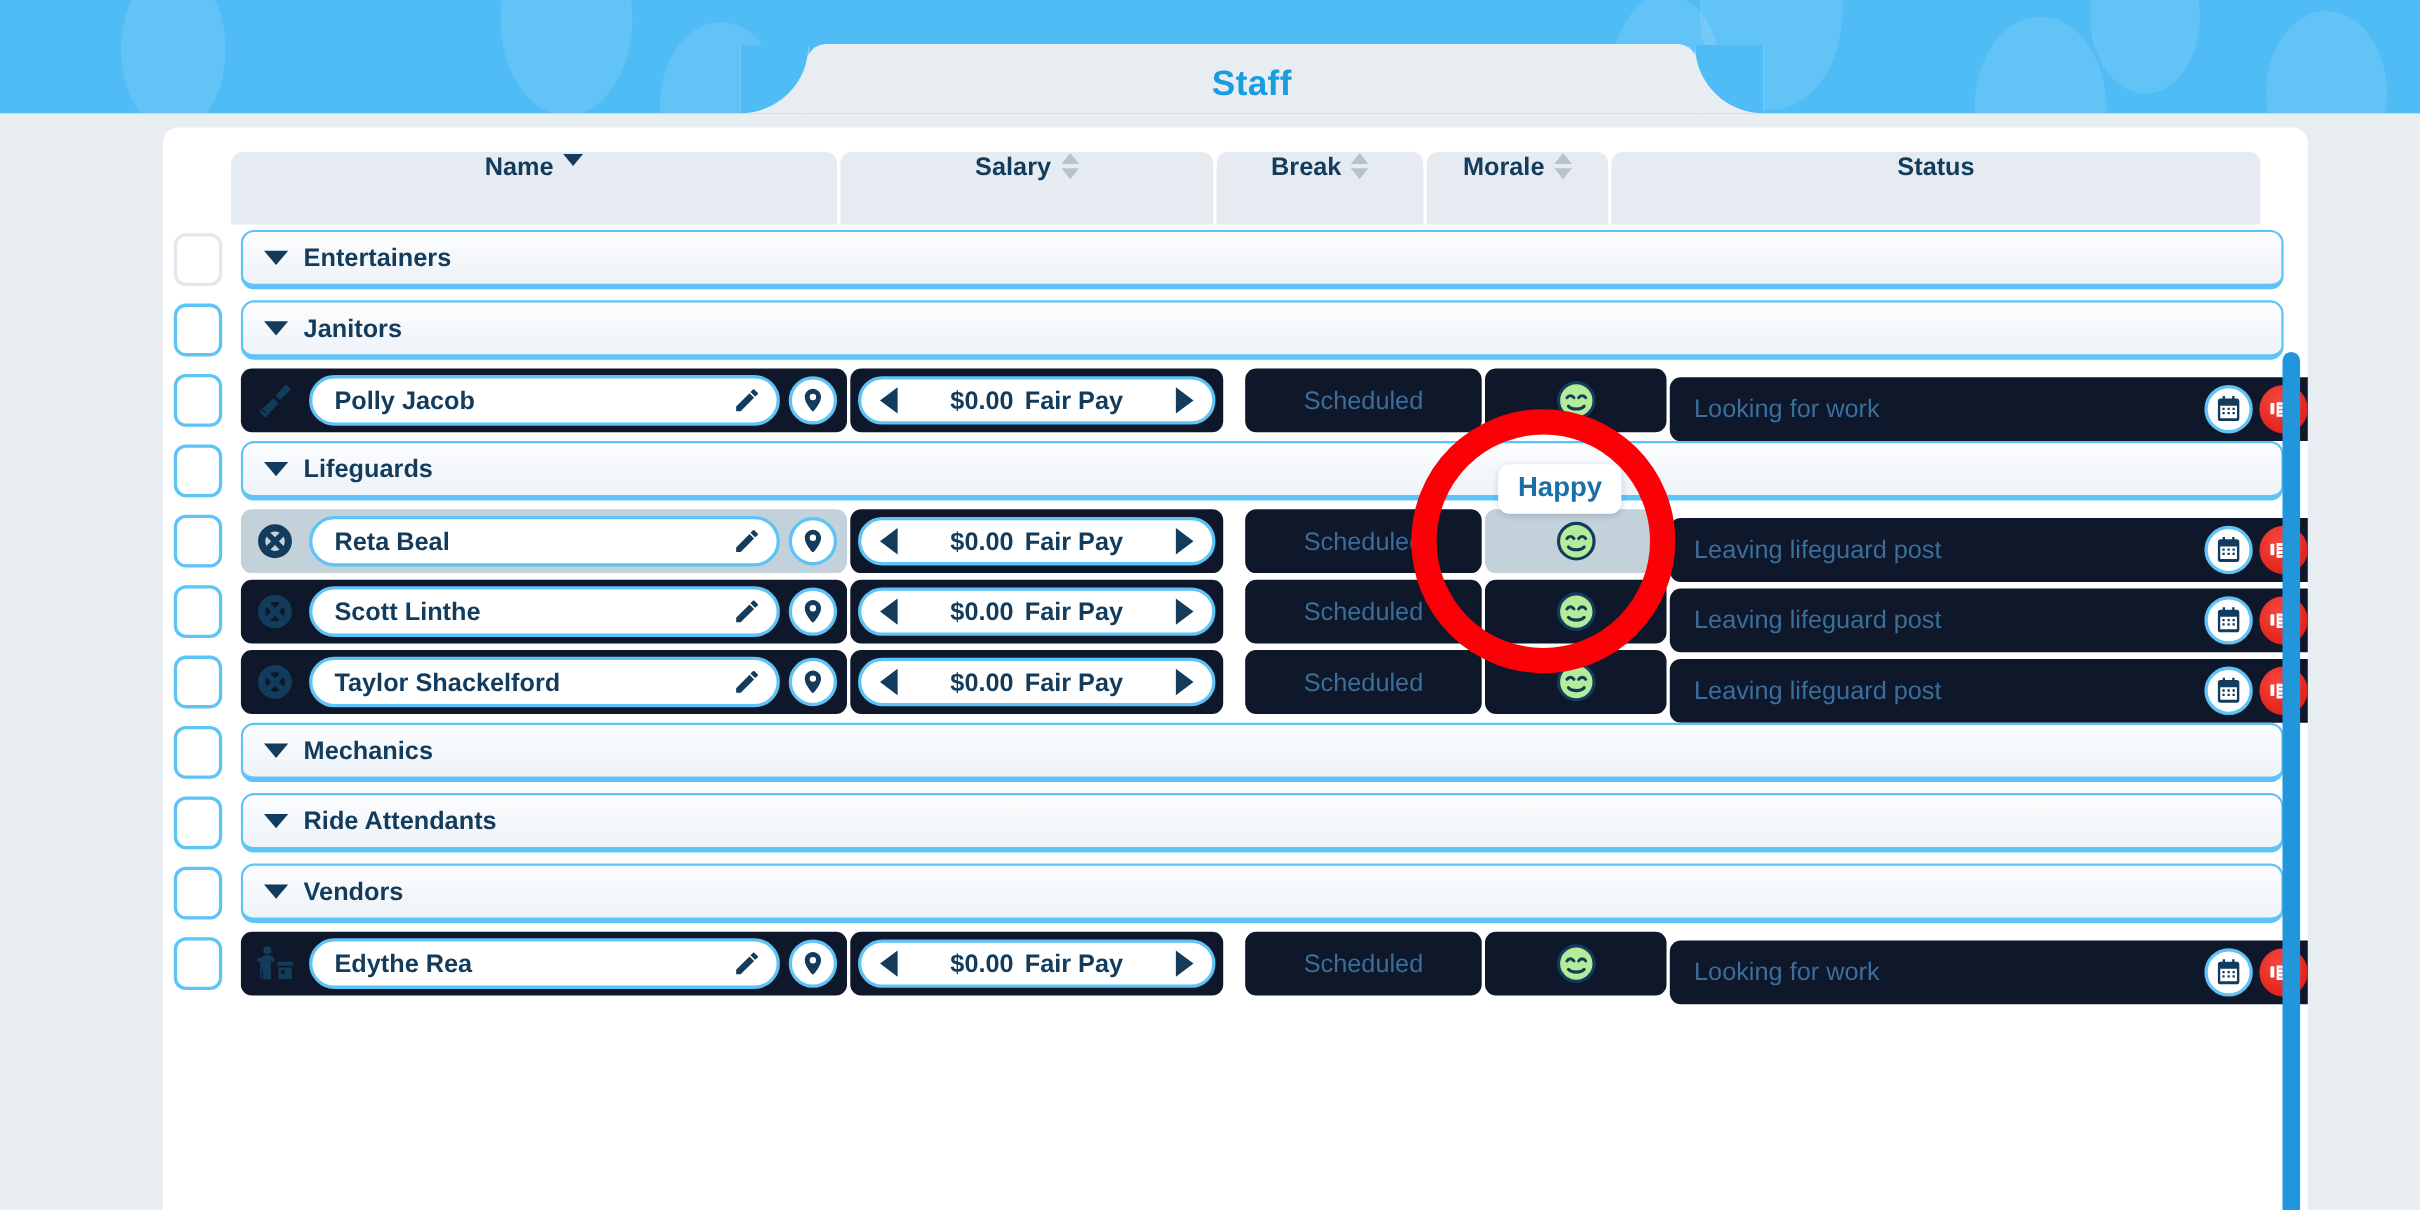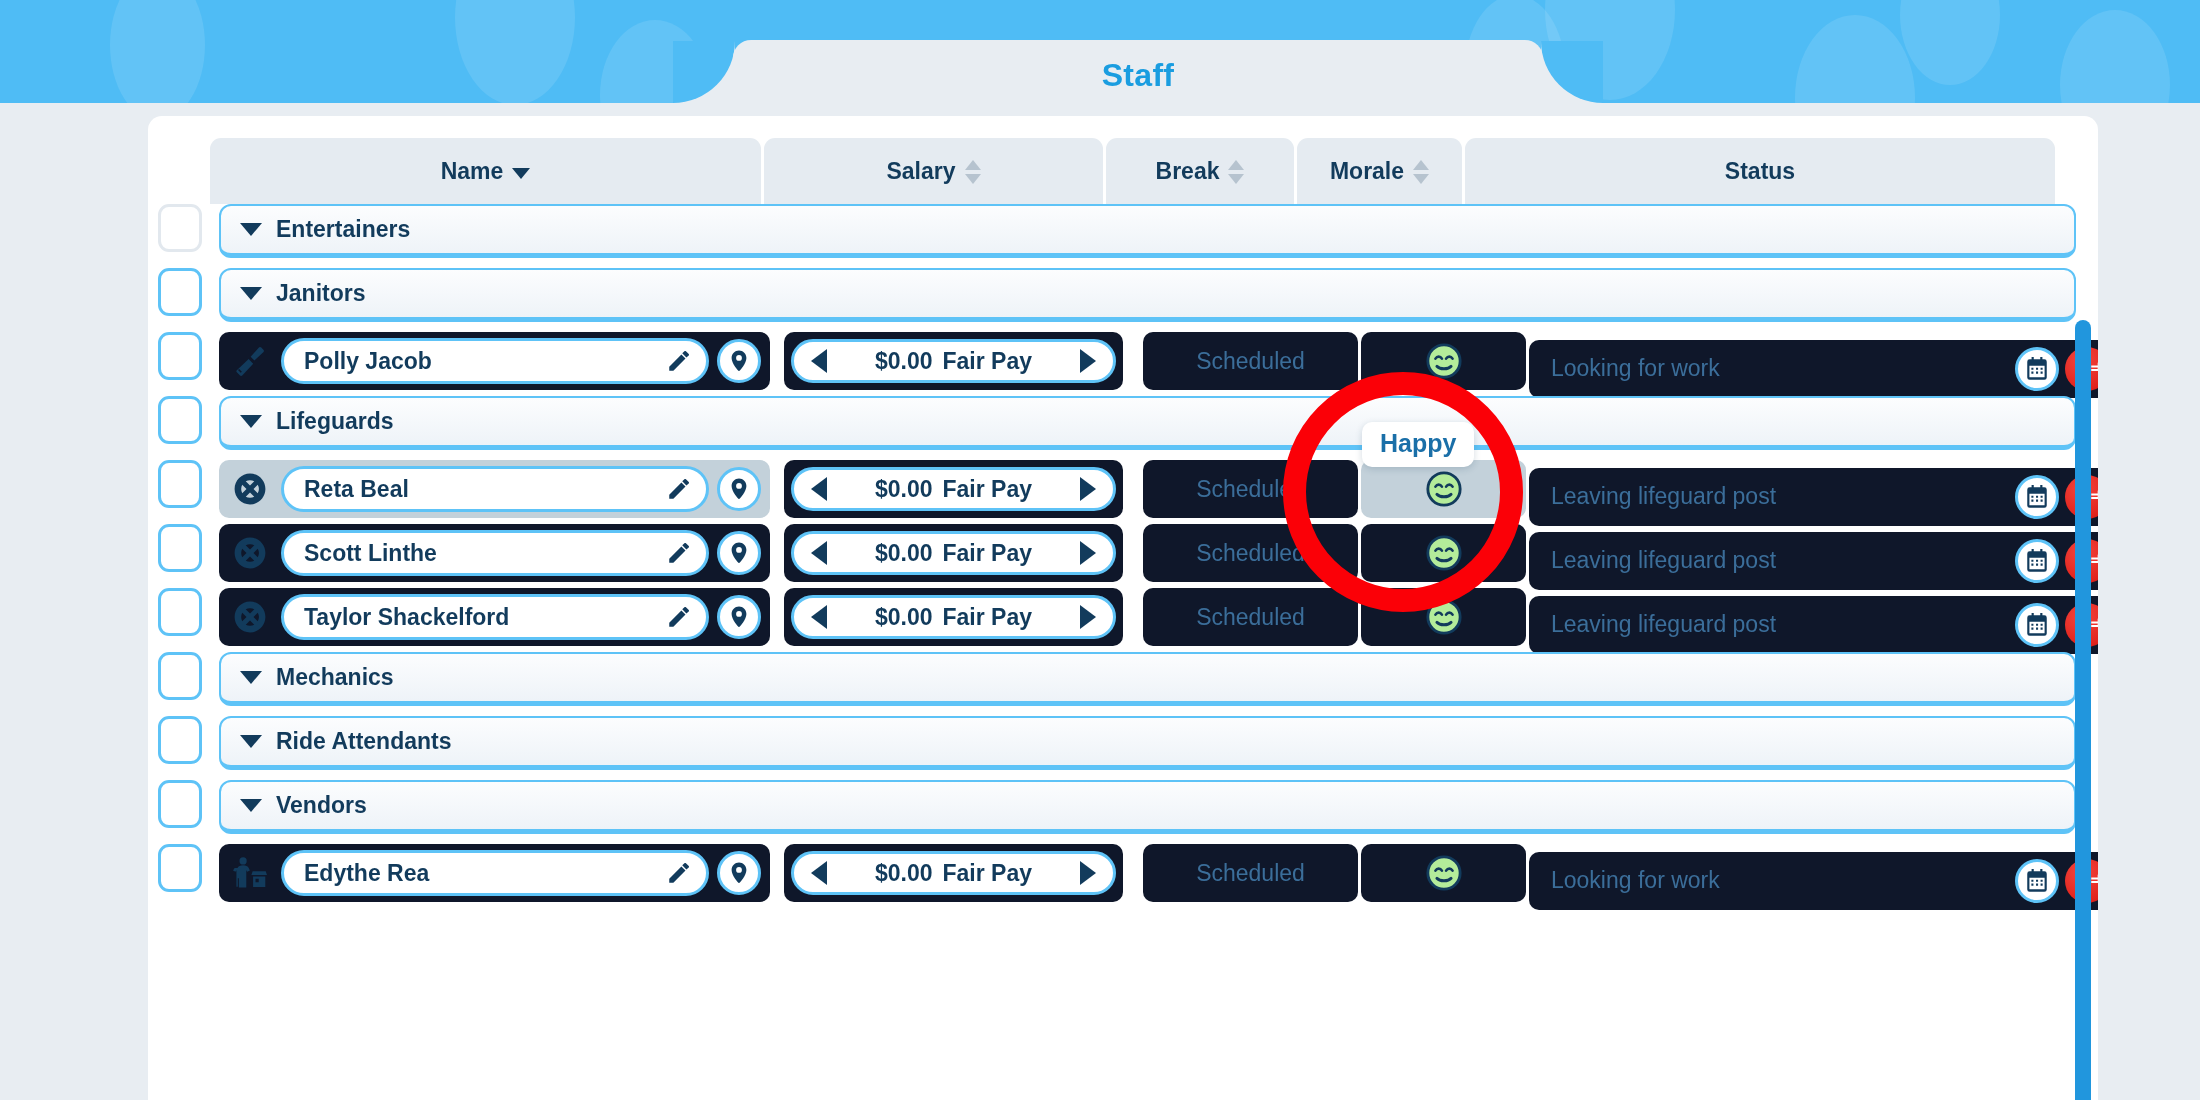--- a/index.html
+++ b/index.html
@@ -103,21 +103,21 @@
     left: 62px;
     top: 22px;
     height: 66px;
     display: flex;
     gap: 3px;
   }
   .col {
     background: #e5ebf1;
     border-radius: 11px 11px 0 0;
     display: flex;
-    align-items: center;
+    align-items: flex-start;
     justify-content: center;
     gap: 9px;
     font-size: 23px;
     font-weight: bold;
     color: #123b5c;
     height: 66px;
   }
   .col-name   { width: 551px; }
   .col-salary { width: 339px; }
   .col-break  { width: 188px; }
@@ -156,20 +156,21 @@
     top: 88px;
     width: 1950px;
     bottom: 0;
     overflow: hidden;
   }
 
   .row {
     position: relative;
     height: 64px;
     display: flex;
+    align-items: center;
     padding-left: 10px;
   }
   .row + .row { margin-top: 0; }
 
   
   .cbox {
     width: 44px; height: 48px;
     border: 3px solid #5ec3f7;
     border-radius: 11px;
     background: #fff;
@@ -265,21 +266,21 @@
     display: flex;
     align-items: center;
     justify-content: center;
     flex: none;
   }
   .pin-btn svg { width: 24px; height: 24px; fill: #123b5c; }
 
   .cell-salary {
     width: 339px;
     justify-content: center;
-    margin-left: 14px;
+    margin-left: 3px;
   }
   .stepper {
     width: 325px; height: 44px;
     background: #fff;
     border: 3px solid #5ec3f7;
     border-radius: 22px;
     display: flex;
     align-items: center;
     justify-content: space-between;
     padding: 0 17px;

